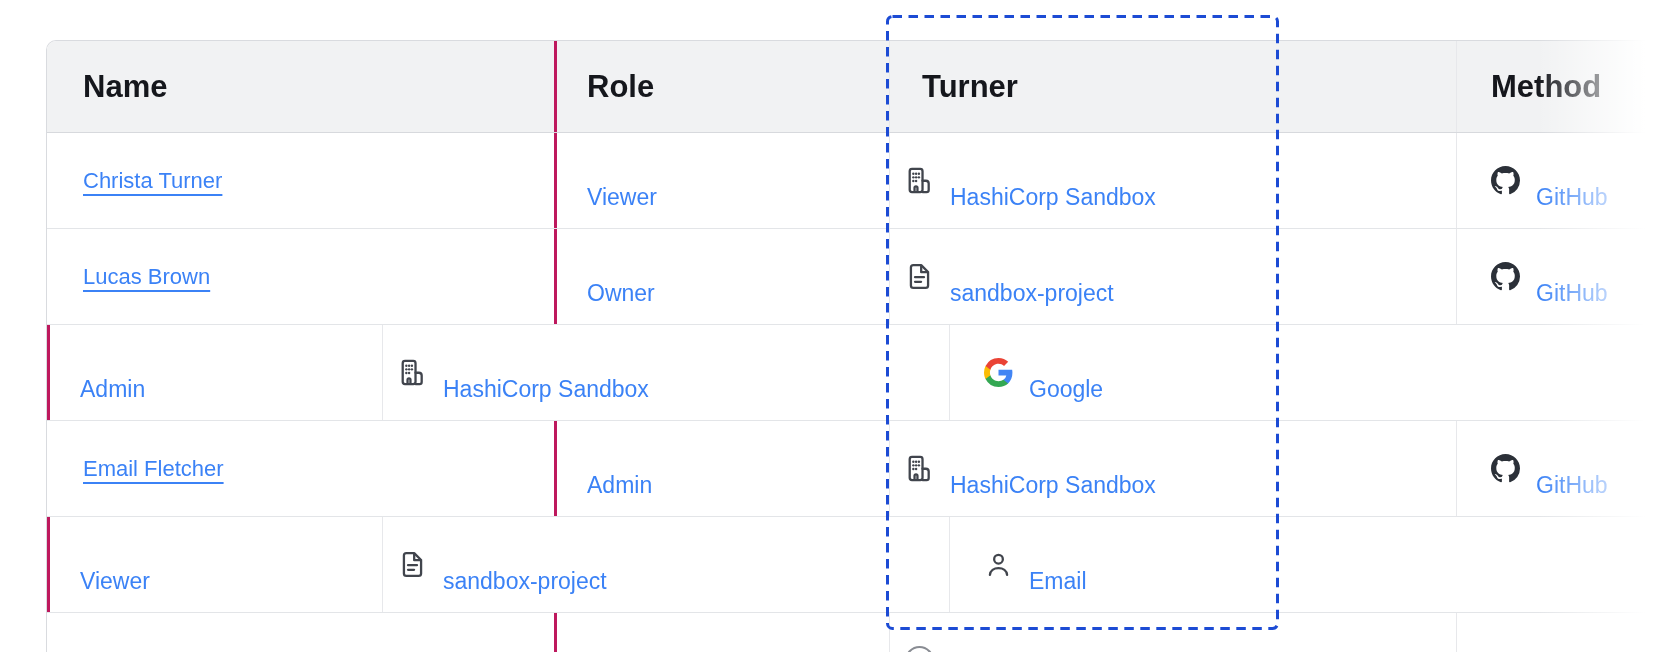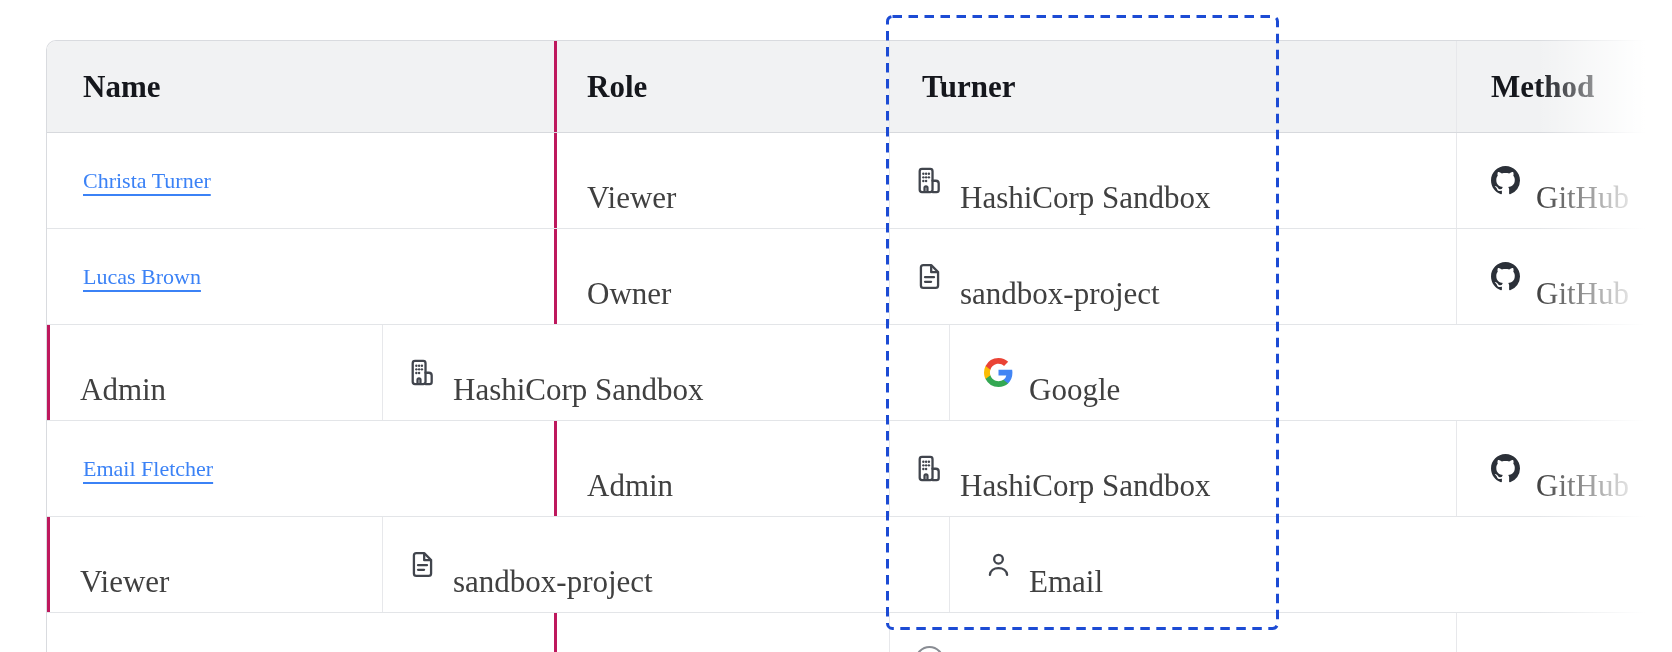--- a/index.html
+++ b/index.html
@@ -2,21 +2,21 @@
 <html><head>
 <meta charset="utf-8">
 <style>
   html, body { margin: 0; padding: 0; background: #ffffff; }
   .stage {
     position: relative;
     width: 1672px;
     height: 652px;
     background: #ffffff;
     overflow: hidden;
-    font-family: Liberation Serif, serif;
+    font-family: Liberation Sans, sans-serif;
   }
 
   
   .table-card {
     position: absolute;
     left: 46px;
     top: 40px;
     width: 1860px; 
     border: 1px solid #d9dbdf;
     border-bottom: none;
@@ -40,31 +40,31 @@
   }
   .cell {
     display: flex;
     align-items: center;
     box-sizing: border-box;
     overflow: hidden;
     white-space: nowrap;
   }
   .c-name   { width: 507px; padding-left: 36px; }
   .c-role   { width: 335px; padding-left: 30px; border-left: 3px solid #be185d; }
-  .c-scope  { width: 567px; padding-left: 25px; border-left: 1px solid #e7e8eb; }
+  .c-scope  { width: 567px; padding-left: 15px; border-left: 1px solid #e7e8eb; }
   .c-method { flex: 1;      padding-left: 34px; border-left: 1px solid #e7e8eb; }
 
   .th-label {
     font-size: 31px;
     font-weight: 700;
     color: #15171c;
   }
   .body-text {
-    font-size: 31px;
-    color: #404040;
+    font-size: 23px;
+    color: #3b82f6;
     margin-top: 34px;
   }
   .name-link {
     font-size: 22px;
     color: #3b82f6;
     text-decoration: underline;
     text-decoration-thickness: 2px;
     text-underline-offset: 6px;
     cursor: pointer;
   }

